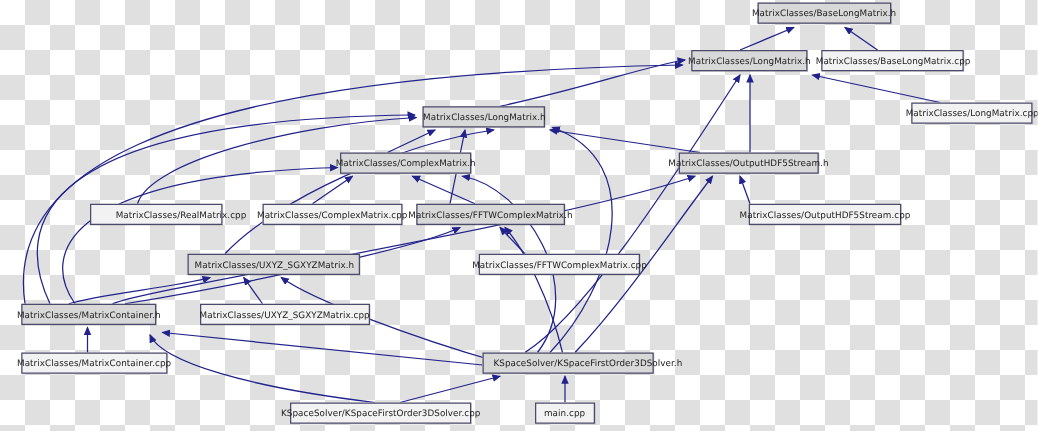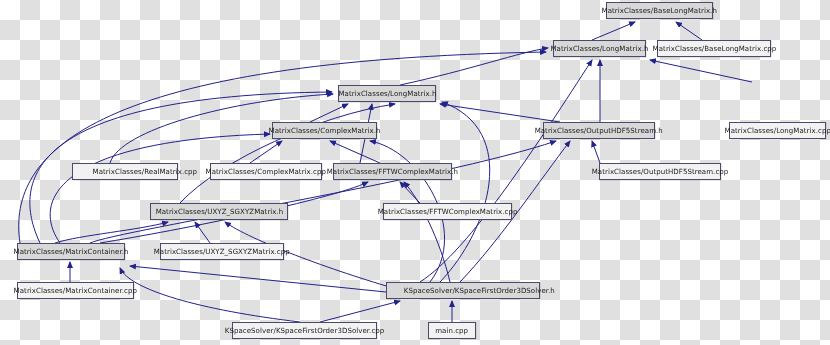--- a/index.html
+++ b/index.html
@@ -89,21 +89,21 @@
   <div id="nodes">
       <div class="node hl" style="left: 606px; top: 2px; width: 107px;">
         <span>MatrixClasses/BaseLongMatrix.h</span>
       </div>
       <div class="node hl" style="left: 553px; top: 40px; width: 93px;">
         <span>MatrixClasses/LongMatrix.h</span>
       </div>
       <div class="node" style="left: 657px; top: 40px; width: 114px;">
         <span>MatrixClasses/BaseLongMatrix.cpp</span>
       </div>
-      <div class="node" style="left: 729px; top: 82px; width: 97px; margin-top: 40px;">
+      <div class="node" style="left: 729px; top: 82px; width: 97px;">
         <span>MatrixClasses/LongMatrix.cpp</span>
       </div>
       <div class="node hl" style="left: 338px; top: 85px; width: 98px;">
         <span>MatrixClasses/LongMatrix.h</span>
       </div>
       <div class="node hl" style="left: 272px; top: 122px; width: 105px;">
         <span>MatrixClasses/ComplexMatrix.h</span>
       </div>
       <div class="node hl" style="left: 543px; top: 122px; width: 112px;">
         <span>MatrixClasses/OutputHDF5Stream.h</span>
@@ -119,30 +119,30 @@
       </div>
       <div class="node" style="left: 571px; top: 163px; width: 122px; margin-left: 28px;">
         <span>MatrixClasses/OutputHDF5Stream.cpp</span>
       </div>
       <div class="node hl" style="left: 150px; top: 203px; width: 138px;">
         <span>MatrixClasses/UXYZ_SGXYZMatrix.h</span>
       </div>
       <div class="node" style="left: 383px; top: 203px; width: 129px;">
         <span>MatrixClasses/FFTWComplexMatrix.cpp</span>
       </div>
-      <div class="node" style="left: 160px; top: 243px; width: 124px;">
+      <div class="node" style="left: 160px; top: 243px; width: 136px;">
         <span>MatrixClasses/UXYZ_SGXYZMatrix.cpp</span>
       </div>
       <div class="node hl" style="left: 17px; top: 243px; width: 108px;">
         <span>MatrixClasses/MatrixContainer.h</span>
       </div>
       <div class="node" style="left: 17px; top: 282px; width: 117px;">
         <span>MatrixClasses/MatrixContainer.cpp</span>
       </div>
-      <div class="node hl" style="left: 386px; top: 282px; width: 154px; padding-left: 32px;">
+      <div class="node hl" style="left: 386px; top: 282px; width: 137px; padding-left: 32px;">
         <span>KSpaceSolver/KSpaceFirstOrder3DSolver.h</span>
       </div>
       <div class="node" style="left: 232px; top: 322px; width: 145px;">
         <span>KSpaceSolver/KSpaceFirstOrder3DSolver.cpp</span>
       </div>
       <div class="node" style="left: 428px; top: 322px; width: 48px;">
         <span>main.cpp</span>
       </div>
     </div>
 </div>

